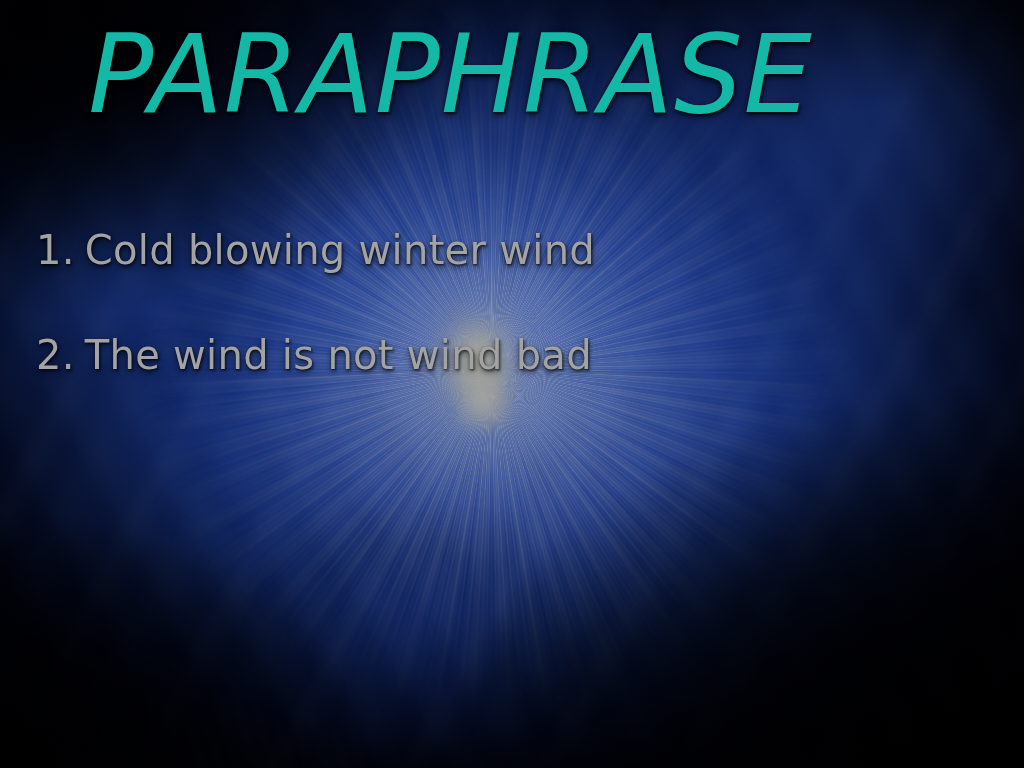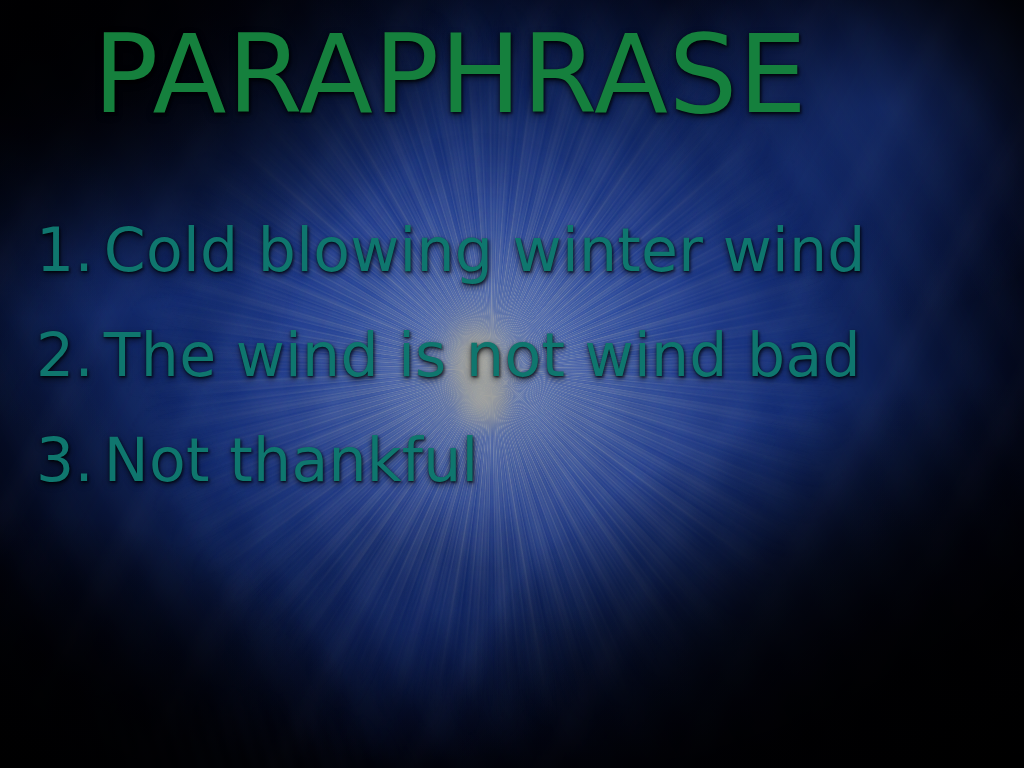--- a/index.html
+++ b/index.html
@@ -223,42 +223,43 @@
     inset: 0;
     z-index: 5;
   }
 
   .title {
     position: absolute;
     top: 18px;
     left: 0;
     width: 901px;
     text-align: center;
-    color: #15803d;
+    color: #14b8a6;
     font-size: 108px;
     line-height: 1.06;
     font-weight: 400;
     letter-spacing: 1px;
     text-shadow:
       0 3px 7px rgba(0,0,0,0.62),
       0 1px 3px rgba(0,0,0,0.5),
       2px 2px 2px rgba(0,0,0,0.35);
     white-space: nowrap;
+    font-style: italic;
   }
 
   .list {
     position: absolute;
     top: 198px;
     left: 36px;
     width: 970px;
   }
 
   .list-item {
-    color: #0f766e;
-    font-size: 60px;
+    color: #a3a3a3;
+    font-size: 40px;
     line-height: 105px;
     font-weight: 400;
     letter-spacing: 0.3px;
     white-space: nowrap;
     text-shadow:
       0 3px 6px rgba(0,0,0,0.6),
       0 1px 2px rgba(0,0,0,0.55),
       2px 2px 2px rgba(0,0,0,0.3);
   }
   .list-item .num { margin-right: 10px; }
@@ -296,19 +297,16 @@
     <div class="list">
 
       <div class="list-item">
         <span class="num">1.</span><span>Cold blowing winter wind</span>
       </div>
 
       <div class="list-item">
         <span class="num">2.</span><span>The wind is not wind bad</span>
       </div>
 
-      <div class="list-item">
-        <span class="num">3.</span><span>Not thankful</span>
-      </div>
 
     </div>
   </div>
 </div>
 
 </body></html>

